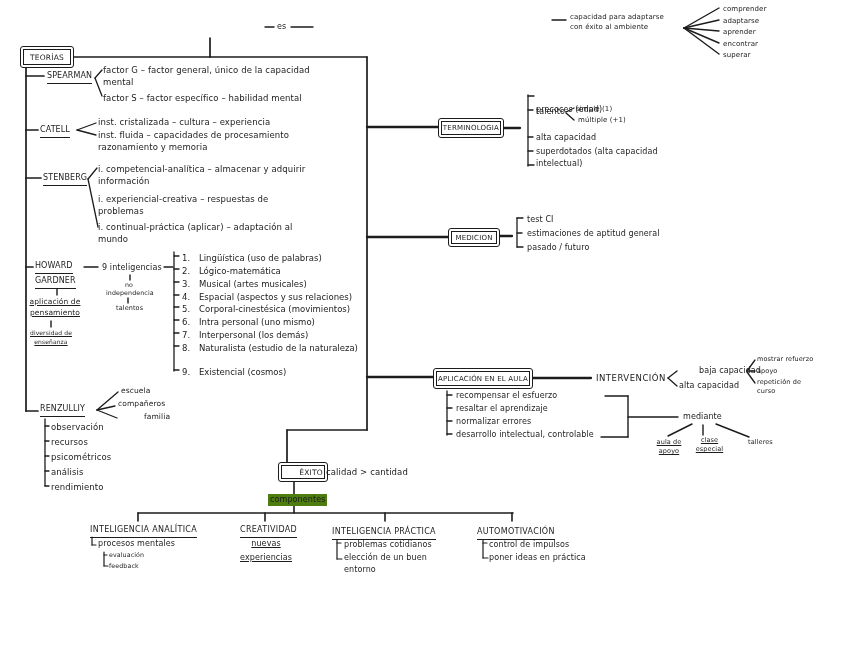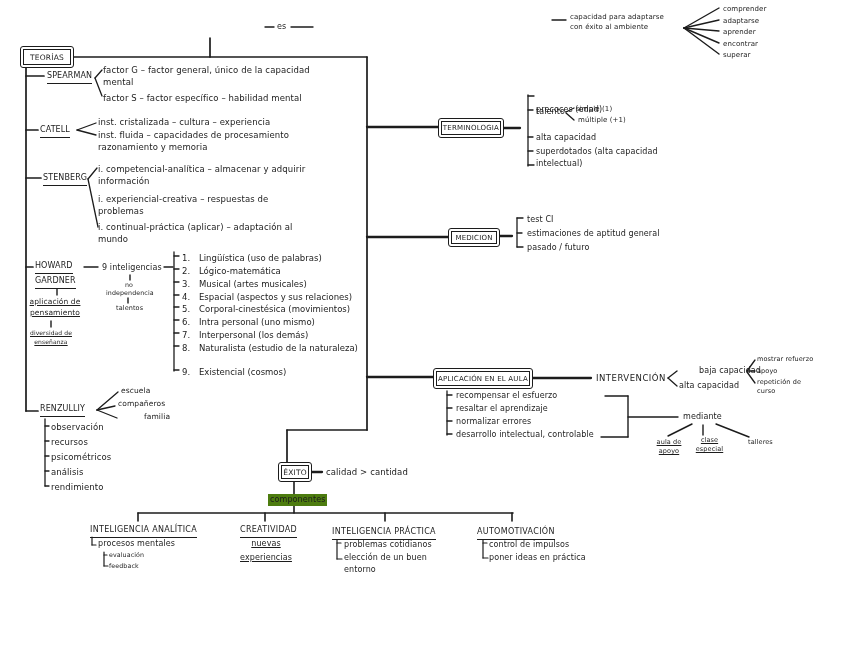--- a/index.html
+++ b/index.html
@@ -244,21 +244,21 @@
   <div class="t x65 w" style="left:757px;top:378px;width:47px;">repetición de curso</div>
   <div class="t s8" style="left:456px;top:390px;">recompensar el esfuerzo</div>
   <div class="t s8" style="left:456px;top:403px;">resaltar el aprendizaje</div>
   <div class="t s8" style="left:456px;top:416px;">normalizar errores</div>
   <div class="t s8" style="left:456px;top:429px;">desarrollo intelectual, controlable</div>
   <div class="t s8" style="left:683px;top:411px;">mediante</div>
   <div class="t x65 w ctr" style="left:653px;top:438px;width:32px;">aula de apoyo</div>
   <div class="t x65 w ctr" style="left:693px;top:436px;width:33px;">clase especial</div>
   <div class="t x65" style="left:748px;top:438px;">talleres</div>
 
-  <div class="box" style="left:278px;top:462px;width:26px;height:12px;font-size:7.5px;">ÉXITO</div>
+  <div class="box" style="left:278px;top:462px;width:26px;height:12px;font-size:7.5px;padding-left:16px;">ÉXITO</div>
   <div class="t" style="left:326px;top:466px;">calidad &gt; cantidad</div>
   <div class="t s8 mask" style="left:268px;top:494px;">componentes</div>
 
   <div class="t s8 u" style="left:90px;top:524px;letter-spacing:.3px;">INTELIGENCIA ANALÍTICA</div>
   <div class="t s8" style="left:98px;top:538px;">procesos mentales</div>
   <div class="t xs" style="left:109px;top:551px;">evaluación</div>
   <div class="t xs" style="left:109px;top:562px;">feedback</div>
 
   <div class="t s8 u" style="left:240px;top:524px;letter-spacing:.3px;">CREATIVIDAD</div>
   <div class="t s8 w ctr" style="left:238px;top:537px;width:56px;line-height:14px;">nuevas experiencias</div>

